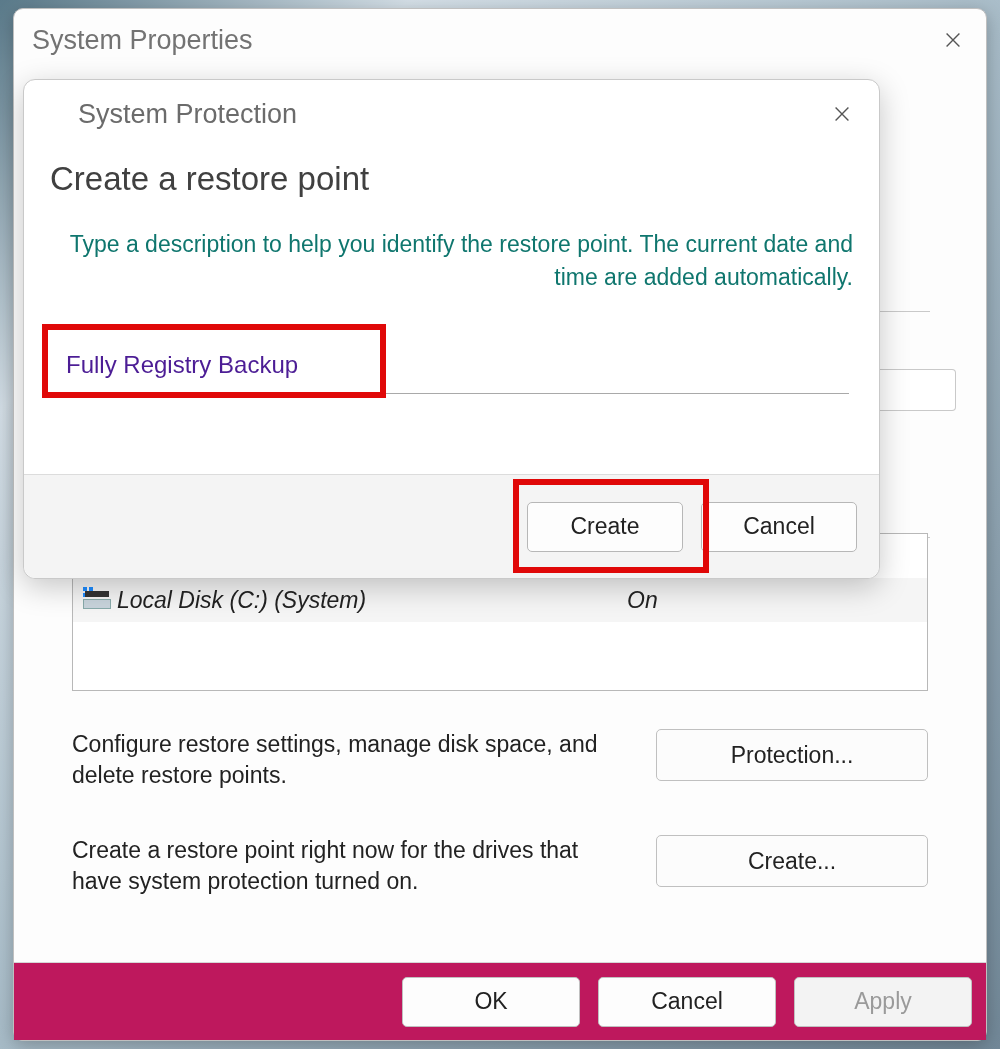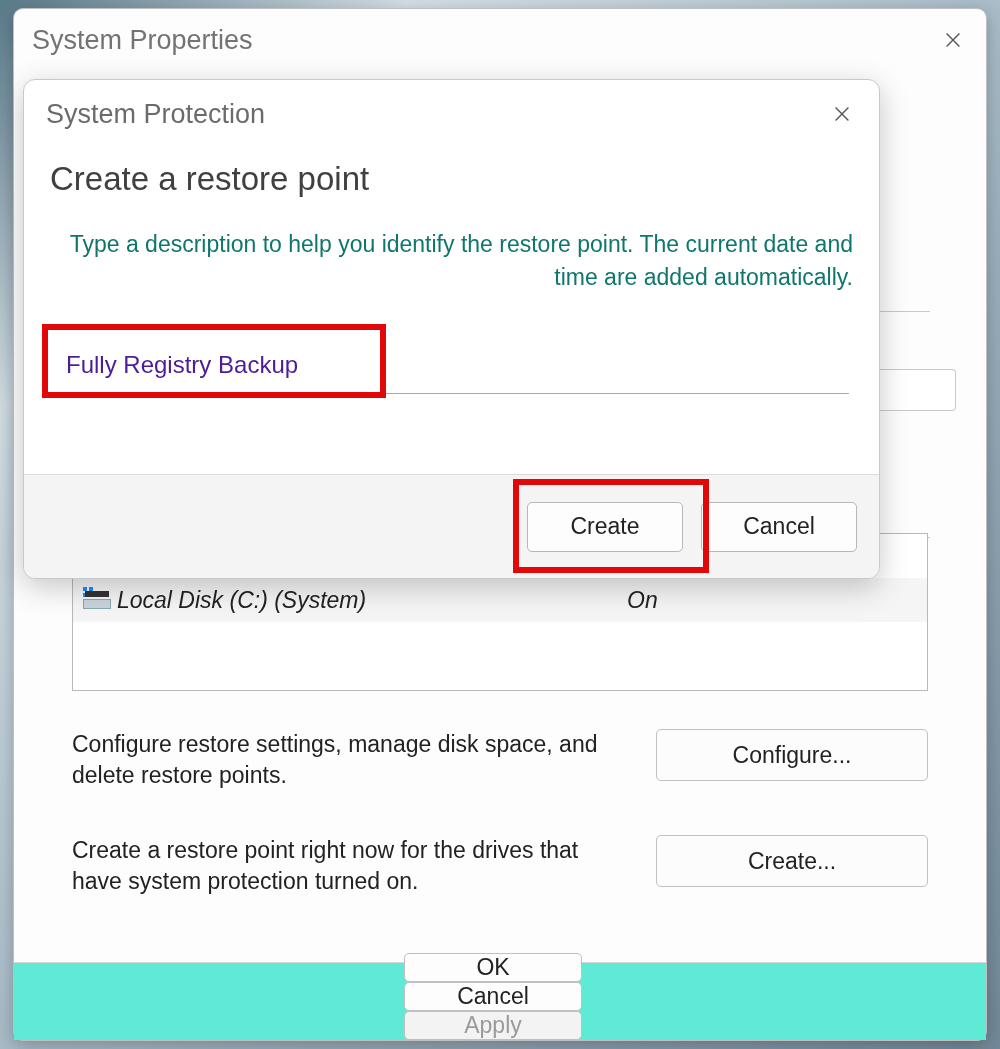--- a/index.html
+++ b/index.html
@@ -134,26 +134,26 @@
       cursor: pointer;
     }
     
     .bottom-bar {
       position: absolute;
       left: 0;
       right: 0;
       bottom: 0;
       height: 78px;
       border-top: 1px solid #d6d6d6;
-      background: #5eead4;
+      background: #be185d;
       display: flex;
       align-items: center;
       justify-content: flex-end;
       padding-right: 14px;
-      flex-direction: column;
+      gap: 18px;
     }
     .std-btn {
       width: 178px;
       height: 50px;
       background: #fdfdfd;
       border: 1px solid #c0c0c0;
       border-radius: 5px;
       font-size: 23px;
       color: #222;
       cursor: pointer;
@@ -176,20 +176,21 @@
       box-shadow: 0 8px 30px rgba(0,0,0,0.22);
       display: flex;
       flex-direction: column;
     }
     .child-titlebar {
       display: flex;
       align-items: center;
       justify-content: space-between;
       padding: 14px 22px 6px 22px;
       height: 60px;
+      margin-left: 32px;
     }
     .child-titlebar .title {
       font-size: 27px;
       color: #6b6b6b;
       font-weight: 400;
     }
     .child-body {
       padding: 8px 26px 0 26px;
       flex: 1;
     }
@@ -324,21 +325,21 @@
             </span>
           <span>Local Disk (C:) (System)</span>
         </div>
         <div class="prot-status">On</div>
       </div>
       <div style="height:68px"></div>
     </div>
 
     <div class="section-row">
       <div class="section-text">Configure restore settings, manage disk space, and delete restore points.</div>
-      <button class="section-btn">Configure...</button>
+      <button class="section-btn">Protection...</button>
     </div>
 
     <div class="section-row" style="margin-top:44px">
       <div class="section-text">Create a restore point right now for the drives that have system protection turned on.</div>
       <button class="section-btn">Create...</button>
     </div>
   </div>
 
   <div class="bottom-bar">
     <button class="std-btn">OK</button>

